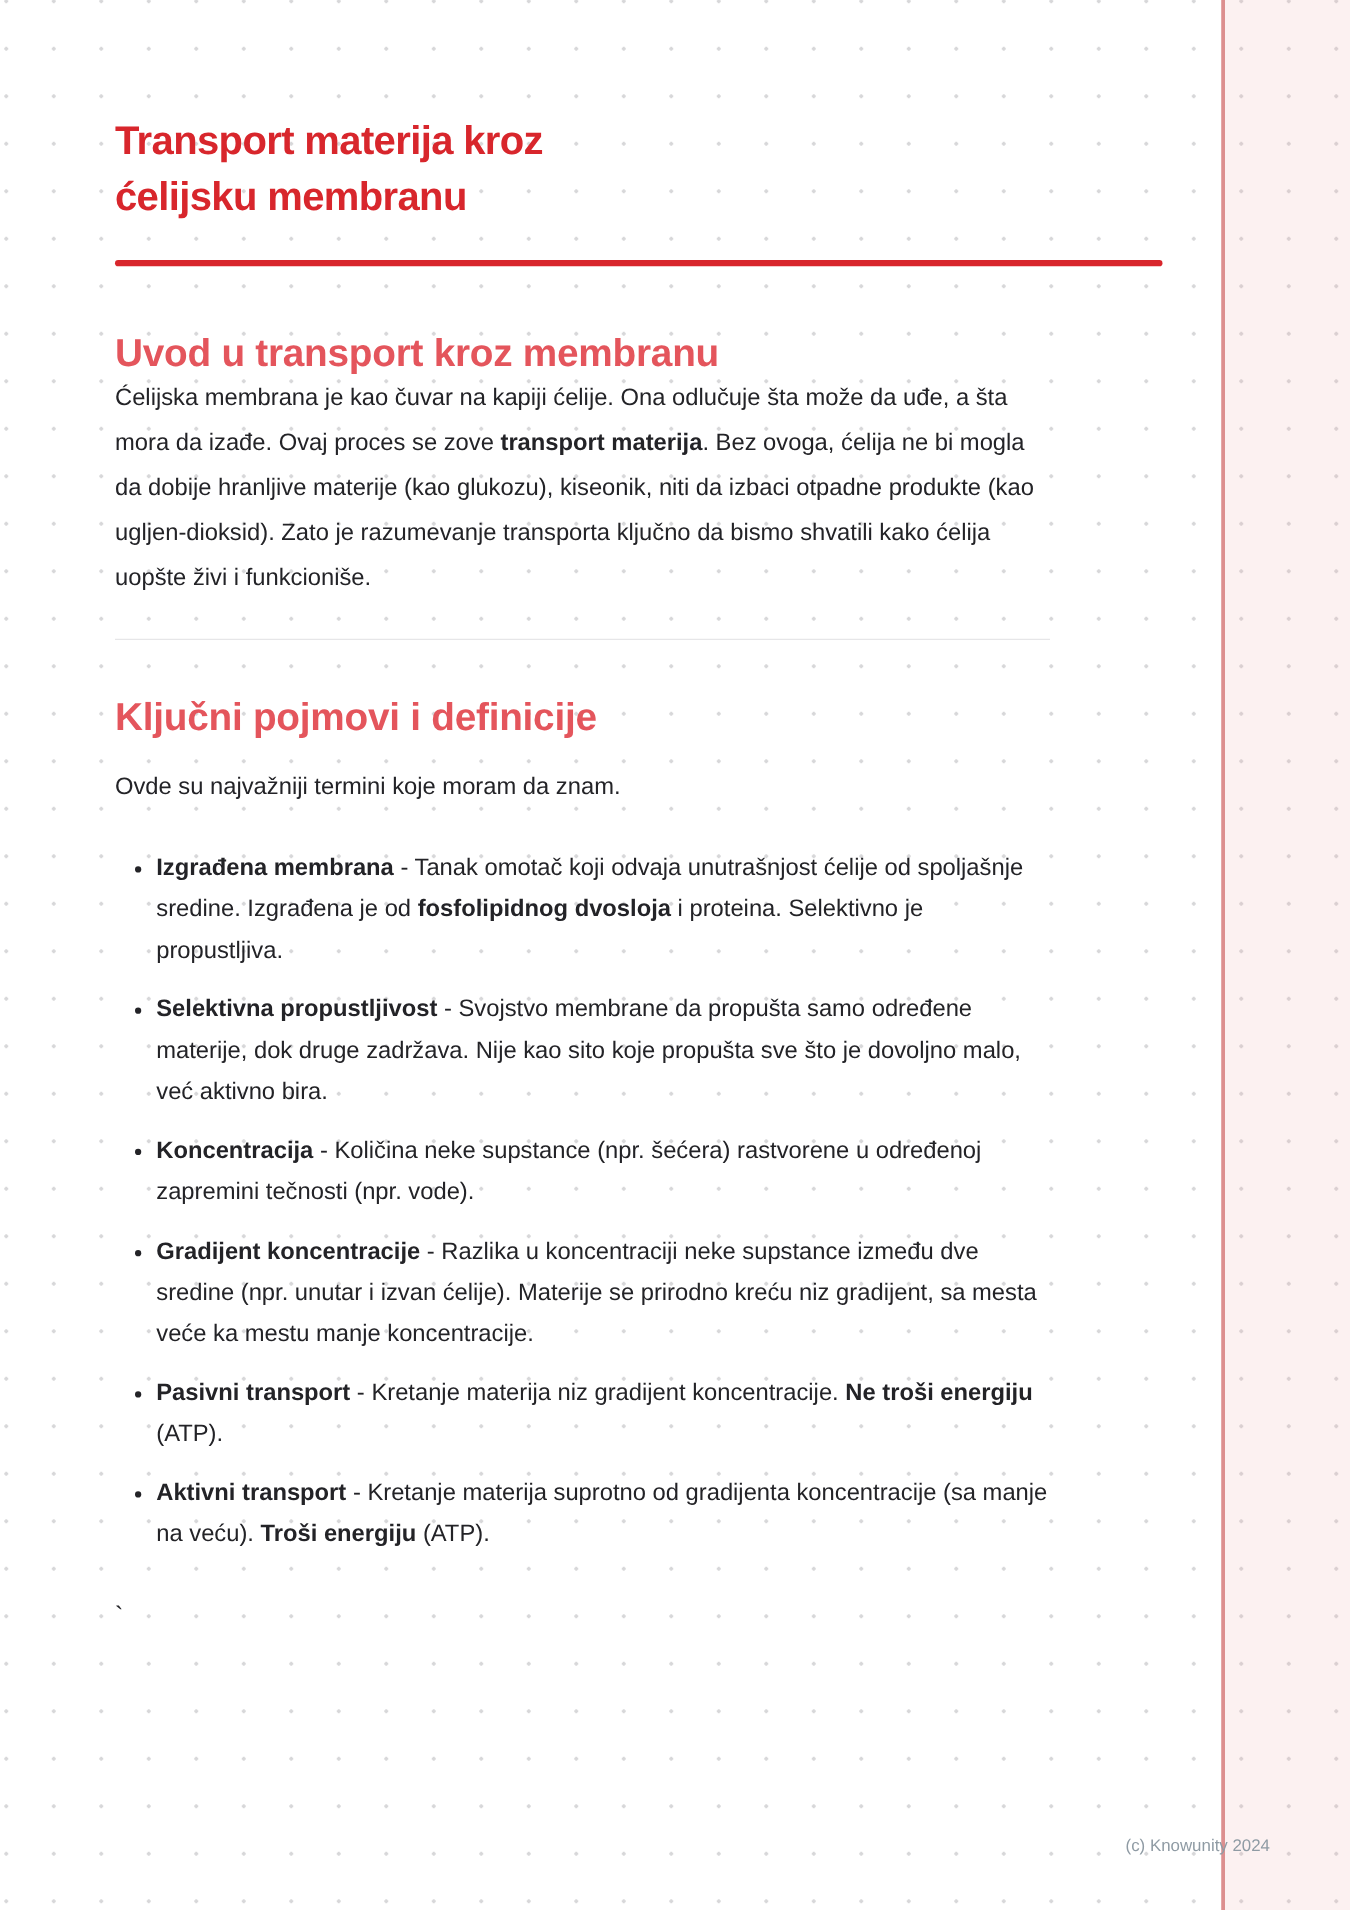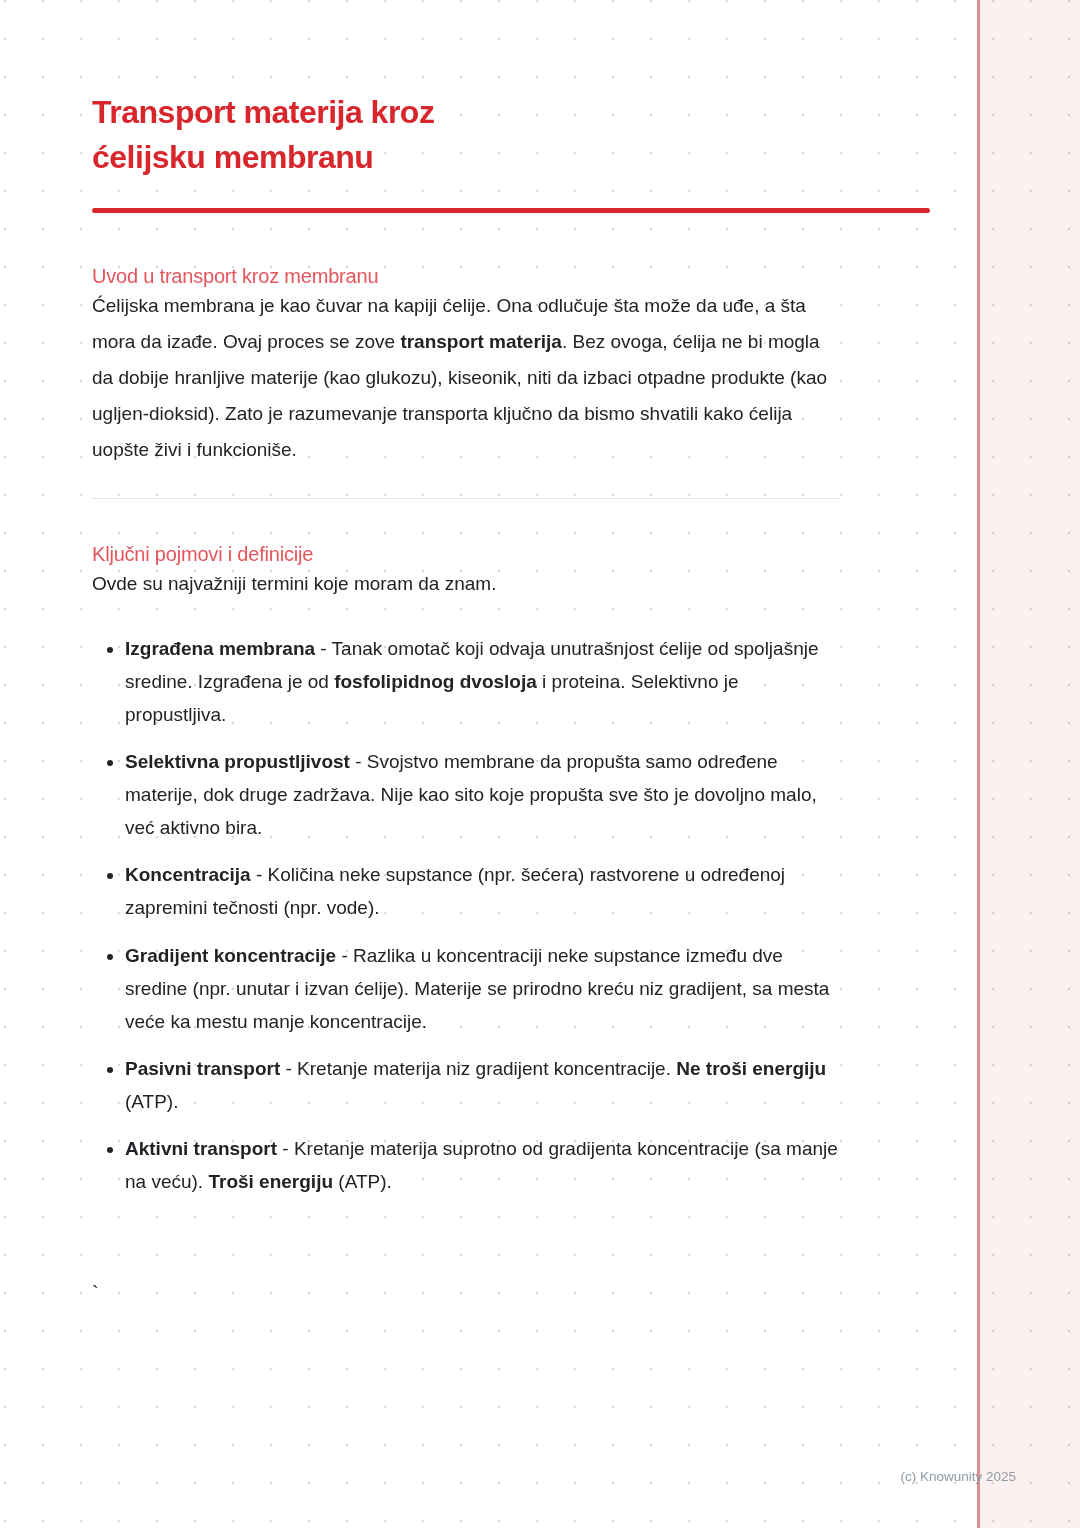--- a/index.html
+++ b/index.html
@@ -34,41 +34,42 @@
     letter-spacing:-0.5px;
   }
   .title-line{display:block}
   .title-rule{
     height:5px;width:838px;
     background:var(--title-red,#d8262c);
     border-radius:3px;
     margin-top:28px;
   }
   h2{
-    font-size:20px;
-    font-weight:normal;
+    font-size:31px;
+    font-weight:bold;
     color:var(--heading-red,#e4555c);
     letter-spacing:-0.2px;
   }
   .h2-first{margin-top:52px}
   .h2-second{margin-top:44px}
   .body-par{
     font-size:19px;
     line-height:1.9;
     width:748px;
   }
   .section-divider{
     border:none;
     border-top:1px solid #e6e6e8;
     width:748px;
     margin-top:30px;
   }
   .list-intro{
     font-size:19px;
     line-height:1.9;
+    margin-top:20px;
     width:748px;
   }
   ul.def-list{
     margin-top:30px;
     padding-left:33px;
     width:748px;
   }
   ul.def-list li{
     font-size:19px;
     line-height:1.74;
@@ -115,13 +116,13 @@
         <li><span class="b">Koncentracija</span><span> - Količina neke supstance (npr. šećera) rastvorene u određenoj zapremini tečnosti (npr. vode).</span></li>
         <li><span class="b">Gradijent koncentracije</span><span> - Razlika u koncentraciji neke supstance između dve sredine (npr. unutar i izvan ćelije). Materije se prirodno kreću </span><span class="i">niz</span><span> gradijent, sa mesta veće ka mestu manje koncentracije.</span></li>
         <li><span class="b">Pasivni transport</span><span> - Kretanje materija niz gradijent koncentracije. </span><span class="b">Ne troši energiju</span><span> (ATP).</span></li>
         <li><span class="b">Aktivni transport</span><span> - Kretanje materija suprotno od gradijenta koncentracije (sa manje na veću). </span><span class="b">Troši energiju</span><span> (ATP).</span></li>
       </ul>
   </section>
 
 </div>
 
 <div class="stray-mark">`</div>
-<div class="watermark">(c) Knowunity 2025</div>
+<div class="watermark">(c) Knowunity 2024</div>
 
 </body></html>

